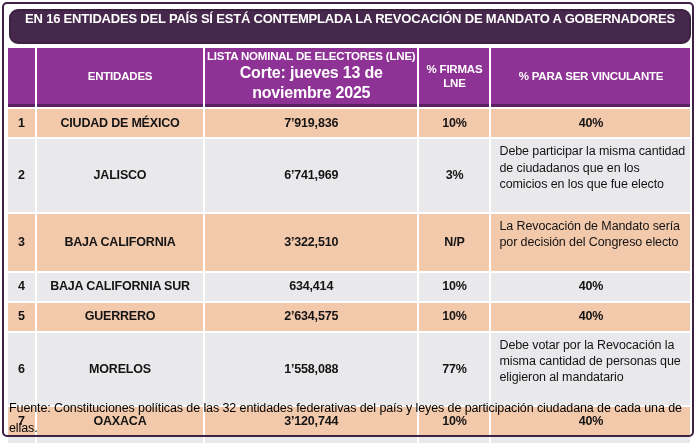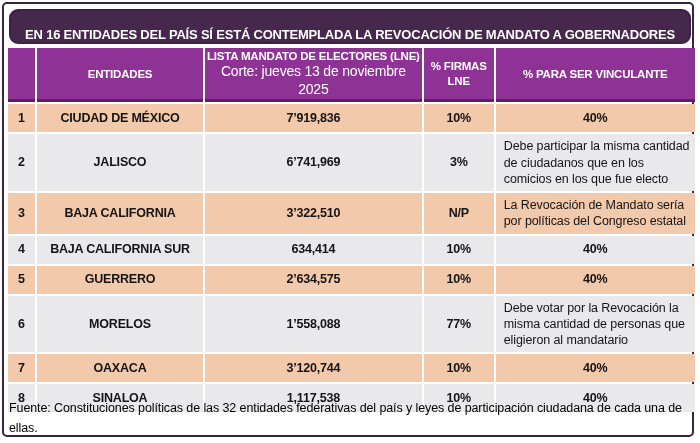--- a/index.html
+++ b/index.html
@@ -26,21 +26,21 @@
   }
   .banner {
     position: absolute;
     left: 9px; top: 9px;
     width: 682px; height: 35px;
     background: var(--banner-bg, #46284c);
     border: 2px solid var(--frame-border, #3d2142);
     border-radius: 9px;
     box-sizing: border-box;
     display: flex;
-    align-items: flex-end;
+    align-items: flex-start;
     justify-content: center;
   }
   .banner .title {
     color: #ffffff;
     font-weight: bold;
     font-size: 13px;
     letter-spacing: -0.2px;
     white-space: nowrap;
   }
   table.data {
@@ -63,41 +63,41 @@
     font-size: 11.5px;
     letter-spacing: -0.2px;
     text-align: center;
     vertical-align: middle;
     height: 36px;
     padding: 1px 2px;
     line-height: 1.25;
   }
   th .sub {
     display: block;
-    font-weight: normal;
-    font-size: 14px;
+    font-weight: bold;
+    font-size: 16px;
   }
   th .nowrap { white-space: nowrap; }
   td {
     font-size: 12.5px;
     font-weight: bold;
     color: #141414;
     text-align: center;
     vertical-align: middle;
     height: 24px;
     padding: 2px 3px;
     letter-spacing: -0.2px;
     line-height: 1.2;
   }
   tr.salmon td { background: var(--row-salmon, #f3c9ac); }
   tr.gray td   { background: var(--row-gray, #e9e9ec); }
   td.note {
     font-weight: normal;
     text-align: left;
-    padding: 4px 4px 4px 8px;
+    padding: 4px 4px 20px 8px;
     line-height: 1.3;
     letter-spacing: -0.1px;
   }
   .footer {
     position: absolute;
     left: 9px; top: 398px;
     width: 684px;
     color: #000000;
     font-size: 12.5px;
     line-height: 1.6;
@@ -121,21 +121,21 @@
         <col class="c-ent">
         <col class="c-lne">
         <col class="c-fir">
         <col class="c-vin">
     </colgroup>
     <thead>
       <tr>
         <th></th>
         <th>ENTIDADES</th>
         <th>
-          <span class="nowrap">LISTA MANDATO DE ELECTORES (LNE)</span>
+          <span class="nowrap">LISTA NOMINAL DE ELECTORES (LNE)</span>
           <span class="sub">Corte: jueves 13 de noviembre 2025</span>
         </th>
         <th>% FIRMAS LNE</th>
         <th>% PARA SER VINCULANTE</th>
       </tr>
     </thead>
     <tbody>
         <tr class="salmon">
     <td>1</td>
     <td>CIUDAD DE MÉXICO</td>
@@ -148,21 +148,21 @@
     <td>JALISCO</td>
     <td>6’741,969</td>
     <td>3%</td>
     <td class="note">Debe participar la misma cantidad de ciudadanos que en los comicios en los que fue electo</td>
   </tr>
         <tr class="salmon">
     <td>3</td>
     <td>BAJA CALIFORNIA</td>
     <td>3’322,510</td>
     <td>N/P</td>
-    <td class="note">La Revocación de Mandato sería por políticas del Congreso estatal</td>
+    <td class="note">La Revocación de Mandato sería por decisión del Congreso electo</td>
   </tr>
         <tr class="gray">
     <td>4</td>
     <td>BAJA CALIFORNIA SUR</td>
     <td>634,414</td>
     <td>10%</td>
     <td>40%</td>
   </tr>
         <tr class="salmon">
     <td>5</td>

